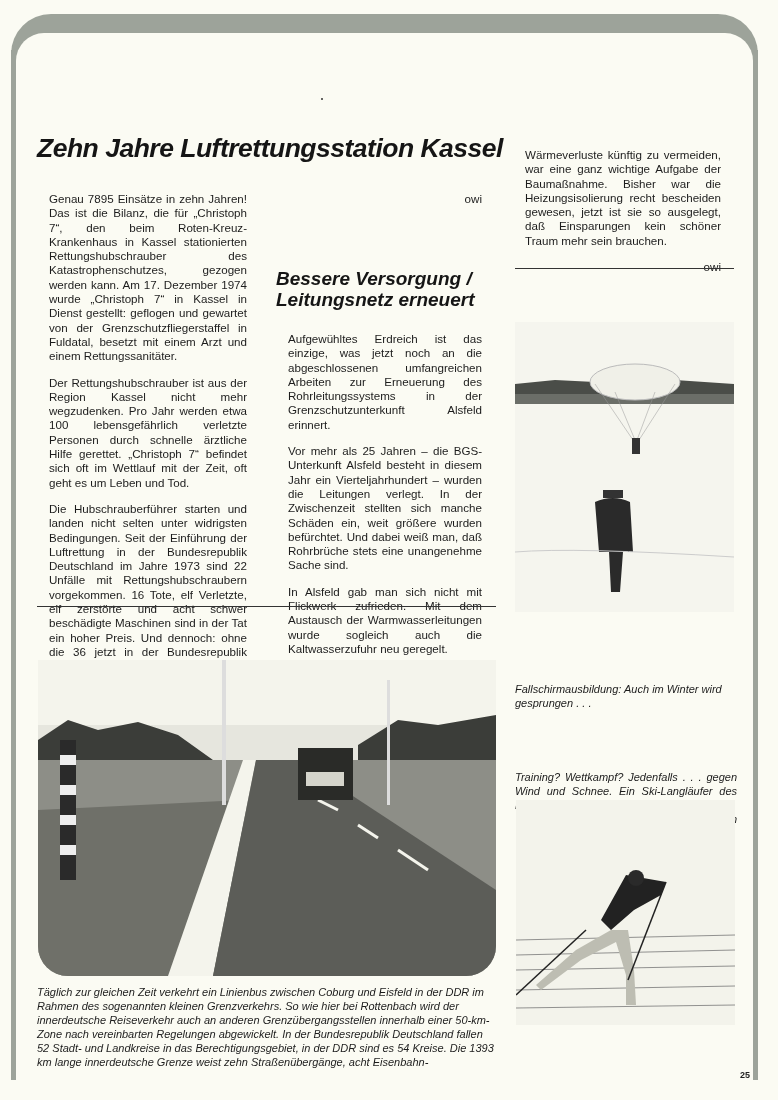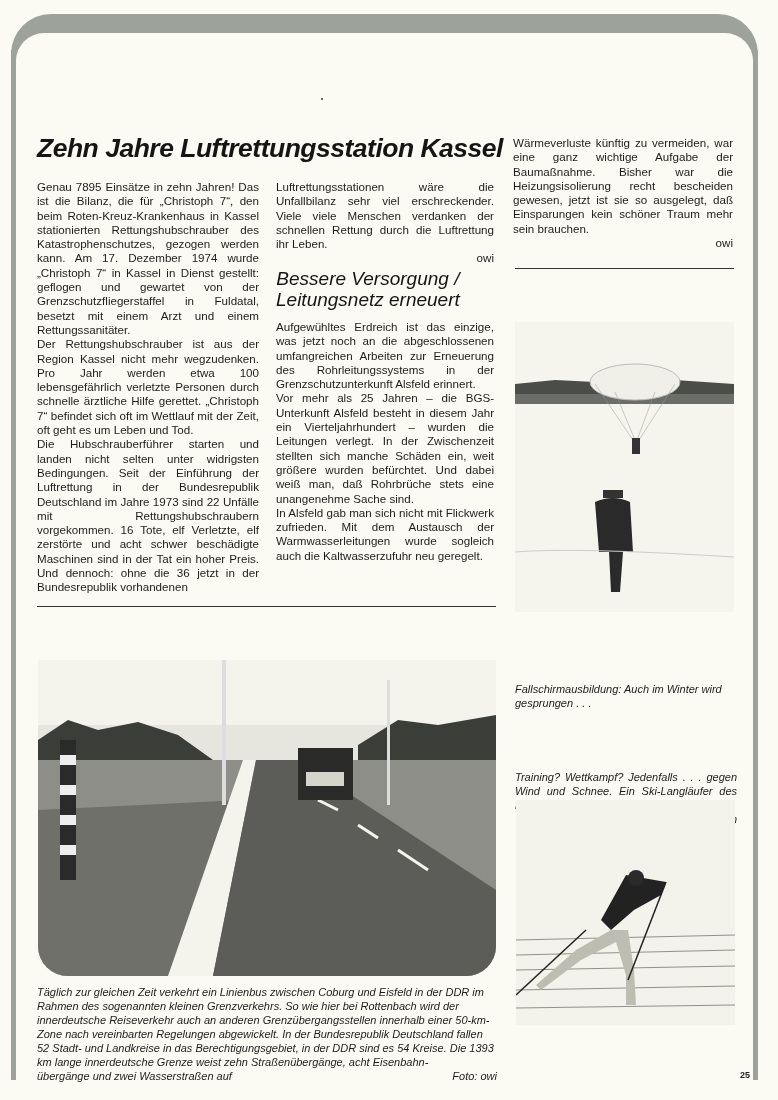--- a/index.html
+++ b/index.html
@@ -27,29 +27,28 @@
     }
 
     h1 {
       position: absolute; left: 37px; top: 133px; margin: 0;
       font-size: 26px; font-weight: bold; font-style: italic; letter-spacing: -0.5px;
       font-family: "Liberation Sans", sans-serif; color: #151515;
       transform: scaleX(1.02); transform-origin: left;
     }
     h2 {
       position: absolute; left: 276px; top: 268px; margin: 0;
-      font-size: 19px; font-weight: normal; font-style: italic; line-height: 21px;
+      font-size: 19px; font-weight: bold; font-style: italic; line-height: 21px;
       color: #151515;
-      text-align: center;
     }
     .col {
       position: absolute; font-size: 11.6px; line-height: 14.3px; text-align: justify;
       color: #1c1c1c;
     }
-    .col p { margin: 0; }
+    .col p { margin: 12px; }
     .col .sign { display: flex; justify-content: flex-end; }
     #col1 { left: 37px; top: 180px; width: 222px; }
     #col2a { left: 276px; top: 180px; width: 218px; }
     #col2b { left: 276px; top: 320px; width: 218px; }
     #col3 { left: 513px; top: 136px; width: 220px; }
 
     .rule { position: absolute; height: 1px; background: #333; }
     #rule-main { left: 37px; top: 606px; width: 459px; }
     #rule-right { left: 515px; top: 268px; width: 219px; }
 
@@ -83,21 +82,20 @@
 
 <h1>Zehn Jahre Luftrettungsstation Kassel</h1>
 
 <div class="col" id="col1">
   <p>Genau 7895 Einsätze in zehn Jahren! Das ist die Bilanz, die für „Christoph 7“, den beim Roten-Kreuz-Krankenhaus in Kassel stationierten Rettungshubschrauber des Katastrophenschutzes, gezogen werden kann. Am 17. Dezember 1974 wurde „Christoph 7“ in Kassel in Dienst gestellt: geflogen und gewartet von der Grenzschutzfliegerstaffel in Fuldatal, besetzt mit einem Arzt und einem Rettungssanitäter.</p>
   <p>Der Rettungshubschrauber ist aus der Region Kassel nicht mehr wegzudenken. Pro Jahr werden etwa 100 lebensgefährlich verletzte Personen durch schnelle ärztliche Hilfe gerettet. „Christoph 7“ befindet sich oft im Wettlauf mit der Zeit, oft geht es um Leben und Tod.</p>
   <p>Die Hubschrauberführer starten und landen nicht selten unter widrigsten Bedingungen. Seit der Einführung der Luftrettung in der Bundesrepublik Deutschland im Jahre 1973 sind 22 Unfälle mit Rettungshubschraubern vorgekommen. 16 Tote, elf Verletzte, elf zerstörte und acht schwer beschädigte Maschinen sind in der Tat ein hoher Preis. Und dennoch: ohne die 36 jetzt in der Bundesrepublik vorhandenen</p>
 </div>
 
 <div class="col" id="col2a">
-  <p>Luftrettungsstationen wäre die Unfallbilanz sehr viel erschreckender. Viele viele Menschen verdanken der schnellen Rettung durch die Luftrettung ihr Leben.</p>
   <p class="sign">
       <span></span>
       <span>owi</span>
     </p>
 </div>
 
 <h2>
   <span>Bessere Versorgung /</span><br>
   <span>Leitungsnetz erneuert</span>
 </h2>
@@ -189,19 +187,15 @@
         <rect x="22" y="155" width="16" height="10"></rect>
         <rect x="22" y="185" width="16" height="10"></rect>
       </g>
     <rect x="184" y="0" width="4" height="145" fill="#ddd"></rect>
     <rect x="349" y="20" width="3" height="125" fill="#ddd"></rect>
   </svg>
 </div>
 
 <div class="caption" id="cap-bus">
   <span>Täglich zur gleichen Zeit verkehrt ein Linienbus zwischen Coburg und Eisfeld in der DDR im Rahmen des sogenannten kleinen Grenzverkehrs. So wie hier bei Rottenbach wird der innerdeutsche Reiseverkehr auch an anderen Grenzübergangsstellen innerhalb einer 50-km-Zone nach vereinbarten Regelungen abgewickelt. In der Bundesrepublik Deutschland fallen 52 Stadt- und Landkreise in das Berechtigungsgebiet, in der DDR sind es 54 Kreise. Die 1393 km lange innerdeutsche Grenze weist zehn Straßenübergänge, acht Eisenbahn-</span>
-  <span class="cap-last">
-    <span>übergänge und zwei Wasserstraßen auf</span>
-    <span>Foto: owi</span>
-  </span>
 </div>
 
 <div id="page-number">25</div>
 
 </body></html>

